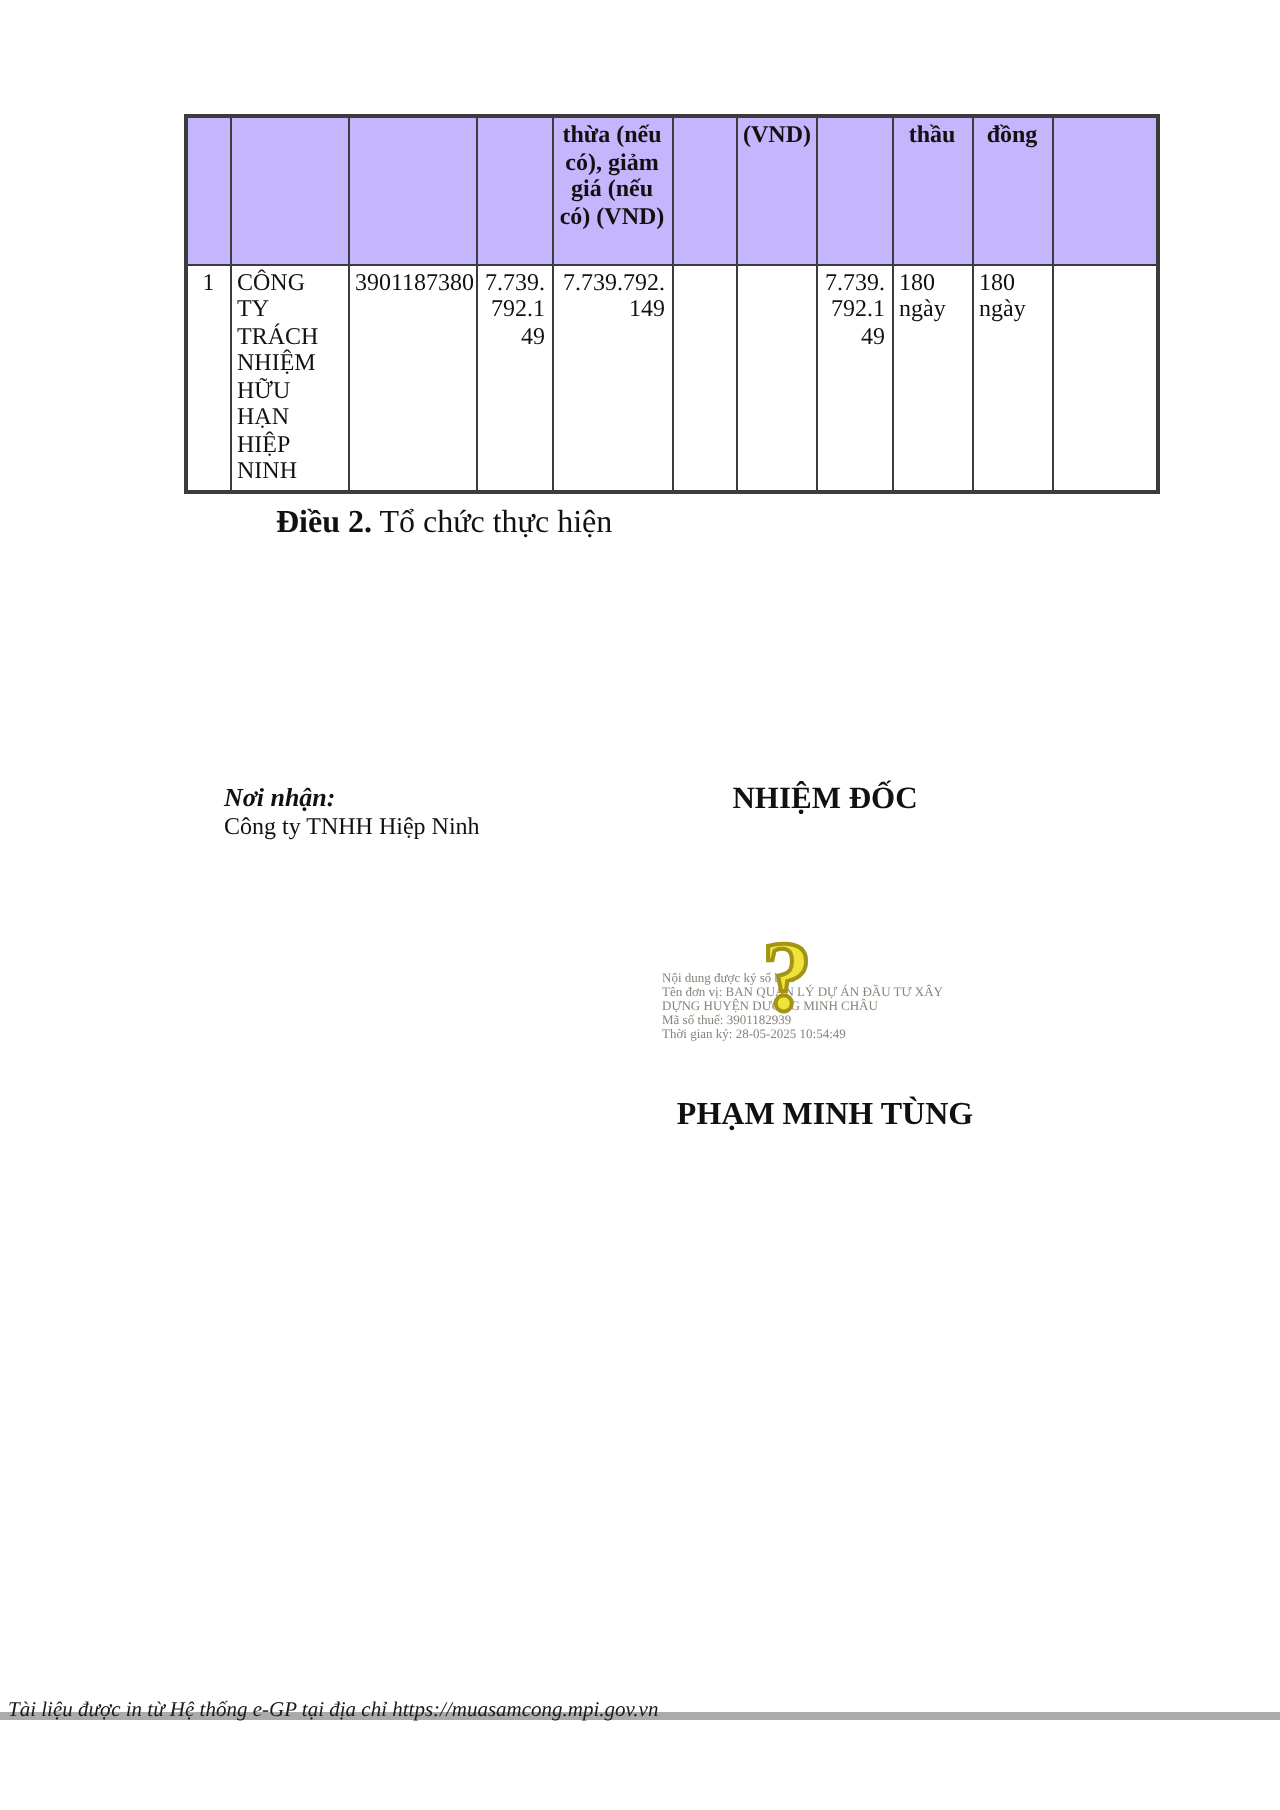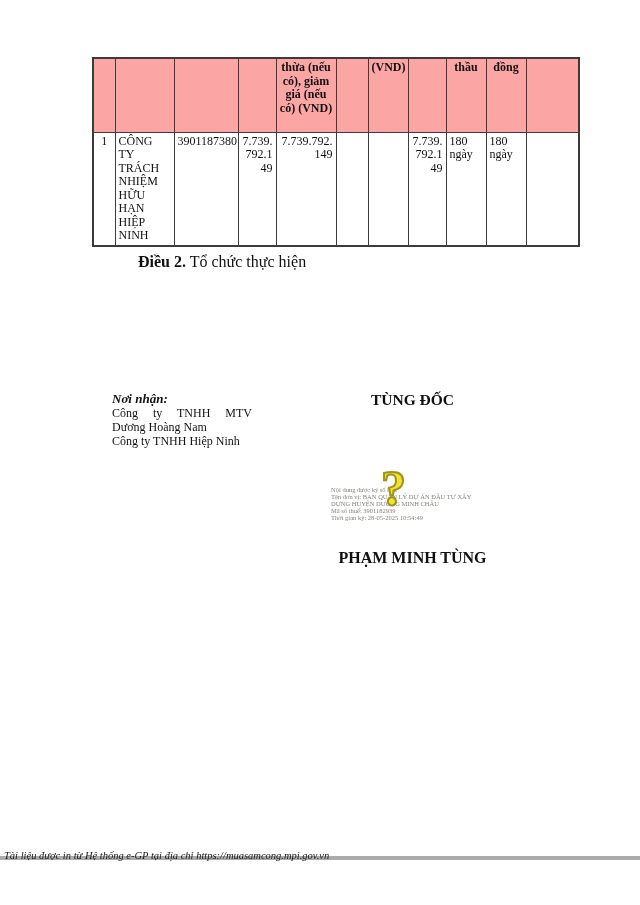--- a/index.html
+++ b/index.html
@@ -22,21 +22,21 @@
     font-size:12px;
     line-height:13.5px;
   }
   table.doc-table td {
     border:1px solid #3c3c3c;
     vertical-align:top;
     padding:2px 3px;
     overflow:hidden;
   }
   tr.hdr { height:74px; }
-  tr.hdr td { background:#fca5a5; text-align:center; font-weight:bold; }
+  tr.hdr td { background:#c4b5fd; text-align:center; font-weight:bold; }
   tr.datarow { height:111px; }
   td.c-stt { text-align:center; }
   td.c-name { text-align:left; }
   td.c-tax { text-align:center; white-space:nowrap; padding-left:1px; padding-right:1px; }
   td.c-num { text-align:right; word-break:break-all; }
   td.c-dur { text-align:left; }
 
   
   .content {
     position:absolute; left:92px; top:252px; width:488px;
@@ -131,25 +131,24 @@
   </tbody>
     </table>
 </div>
 
 <div class="content">
   <p><span class="b">Điều 2.</span><span> Tổ chức thực hiện</span></p>
 </div>
 
 <div class="noi-nhan">
   <div class="label">Nơi nhận:</div>
-  <div class="item">Công ty TNHH MTV Dương Hoàng Nam</div>
   <div class="item">Công ty TNHH Hiệp Ninh</div>
 </div>
 
-<div class="sig-title">TÙNG ĐỐC</div>
+<div class="sig-title">NHIỆM ĐỐC</div>
 
 <div class="stamp-text">
   <div>Nội dung được ký số bởi:</div>
   <div>Tên đơn vị: BAN QUẢN LÝ DỰ ÁN ĐẦU TƯ XÂY</div>
   <div>DỰNG HUYỆN DƯƠNG MINH CHÂU</div>
   <div>Mã số thuế: 3901182939</div>
   <div>Thời gian ký: 28-05-2025 10:54:49</div>
 </div>
 <div class="stamp-q">?</div>
 

